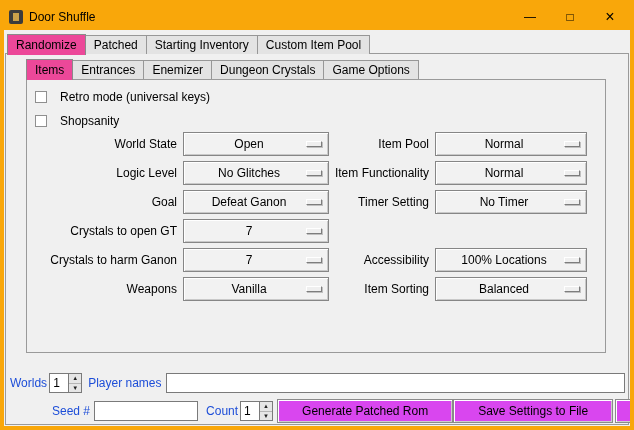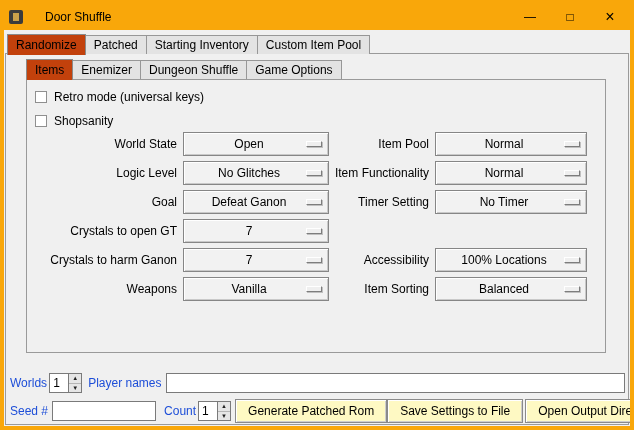--- a/index.html
+++ b/index.html
@@ -4,21 +4,21 @@
 <style>
   * { box-sizing: border-box; margin: 0; padding: 0; font-family: "Liberation Sans", sans-serif; }
   html,body { background:#ffffff; }
   .window {
     position: relative; width: 634px; height: 430px;
     border: 4px solid var(--titlebar, #F9A70A);
     background: #f0f0f0; overflow: hidden;
   }
   .titlebar {
     height: 26px; background: var(--titlebar, #F9A70A);
-    display: flex; align-items: center; padding-left: 5px; gap: 22px;
+    display: flex; align-items: center; padding-left: 5px; gap: 6px;
   }
   .app-icon {
     width: 14px; height: 14px; background: #3b3b3b; border-radius: 2px;
     position: relative; flex: 0 0 auto;
   }
   .app-icon::after {
     content:""; position:absolute; left:4px; top:3px; width:6px; height:8px;
     background:#caa14a;
   }
   .titlebar .title { font-size: 12px; color: #000; }
@@ -31,34 +31,34 @@
 
   .tabrow { position: absolute; display: flex; align-items: flex-end; height: 21px; z-index: 5; }
   .tabrow-outer { top: 3px; left: 3px; }
   .tab {
     border: 1px solid #979797; border-bottom: none; background: #e3e3e3;
     height: 19px; padding: 0 8px; font-size: 12px; display: flex; align-items: center;
     white-space: nowrap; cursor: default;
   }
   .tab + .tab { margin-left: -1px; }
   .tab.active {
-    height: 21px; margin-bottom: -1px; background: #c2410c;
+    height: 21px; margin-bottom: -1px; background: #ec4899;
     border-color: #8a8a8a; position: relative; z-index: 6;
   }
   .outer-panel {
     position: absolute; top: 23px; left: 1px; right: 1px; bottom: 1px;
     border: 1px solid #9a9a9a; background: #f0f0f0;
   }
   .tabrow-inner { top: 4px; left: 20px; }
   .inner-panel {
     position: absolute; top: 25px; left: 20px; width: 580px; height: 274px;
     border: 1px solid #9a9a9a; background: #f0f0f0;
   }
 
-  .check-row { position: absolute; left: 8px; display: flex; align-items: center; gap: 7px; height: 18px; }
+  .check-row { position: absolute; left: 8px; display: flex; align-items: center; gap: 13px; height: 18px; }
   .checkbox {
     width: 12px; height: 12px; background: #ffffff;
     border: 1px solid; border-color: #777 #e9e9e9 #e9e9e9 #777;
     outline: 1px solid #8f8f8f; outline-offset: -1px;
   }
   .check-label { font-size: 12px; color: #000; }
 
   .frow { position: absolute; height: 24px; display: flex; align-items: center; }
   .frow.left { left: 4px; width: 298px; }
   .frow.right { left: 252px; width: 308px; }
@@ -74,36 +74,36 @@
   .dd-value { padding-right: 14px; }
   .dd-indicator {
     position: absolute; right: 6px; top: calc(50% - 3px);
     width: 16px; height: 6px; background: #efefef;
     border: 1px solid; border-color: #ffffff #7d7d7d #7d7d7d #ffffff;
     box-shadow: 1px 1px 0 rgba(130,130,130,0.45);
   }
 
   .bottom-row { position: absolute; left: 4px; right: 3px; display: flex; align-items: center; }
   .row-worlds { top: 318px; height: 22px; }
-  .row-seed { top: 345px; height: 24px; }
+  .row-seed { top: 345px; height: 24px; margin-left: 42px; }
   .blabel { font-size: 12px; color: #1d4ed8; white-space: nowrap; }
   .tinput {
     height: 20px; border: 1px solid #7a7a7a; background: #fff;
     font-size: 12px; padding: 0 3px;
   }
   .grow { flex: 1; }
   .spin { display: flex; height: 20px; margin: 0 2px; }
   .spin-input { width: 20px; height: 20px; border: 1px solid #7a7a7a; background: #fff; font-size: 12px; padding: 0 0 0 3px; }
   .spin-btns { width: 13px; display: flex; flex-direction: column; border: 1px solid #7a7a7a; border-left: none; }
   .spin-btn { flex: 1; display: flex; align-items: center; justify-content: center; background: #e6e6e6; cursor: default; }
   .spin-btn + .spin-btn { border-top: 1px solid #b5b5b5; }
   .spin-glyph { font-size: 6px; line-height: 1; color: #222; }
   .btn {
-    height: 24px; padding: 0 12px; font-size: 12px; color: #000;
-    background: #fef9c3; border: 1px solid #8a8a8a;
+    height: 24px; padding: 0 24px; font-size: 12px; color: #000;
+    background: #d946ef; border: 1px solid #8a8a8a;
     box-shadow: inset 1px 1px 0 #ffffff, inset -1px -1px 0 #cdcdcd;
     white-space: nowrap; cursor: default; display: flex; align-items: center;
   }
   .gap8 { width: 8px; flex: 0 0 auto; } .gap4 { width: 4px; flex: 0 0 auto; } .gap2 { width: 2px; flex: 0 0 auto; }
   .push { margin-left: auto; }
 </style>
 </head>
 <body>
 
 <div class="window">
@@ -129,22 +129,23 @@
       <div class="tab active">Randomize</div>
       <div class="tab">Patched</div>
       <div class="tab">Starting Inventory</div>
       <div class="tab">Custom Item Pool</div>
     </div>
 
     <div class="outer-panel">
 
       <div class="tabrow tabrow-inner">
         <div class="tab active">Items</div>
+        <div class="tab">Entrances</div>
         <div class="tab">Enemizer</div>
-        <div class="tab">Dungeon Shuffle</div>
+        <div class="tab">Dungeon Crystals</div>
         <div class="tab">Game Options</div>
       </div>
 
       <div class="inner-panel">
 
         <div class="check-row" style="top:8px">
           <span class="checkbox"></span>
           <span class="check-label">Retro mode (universal keys)</span>
         </div>
         <div class="check-row" style="top:32px">

